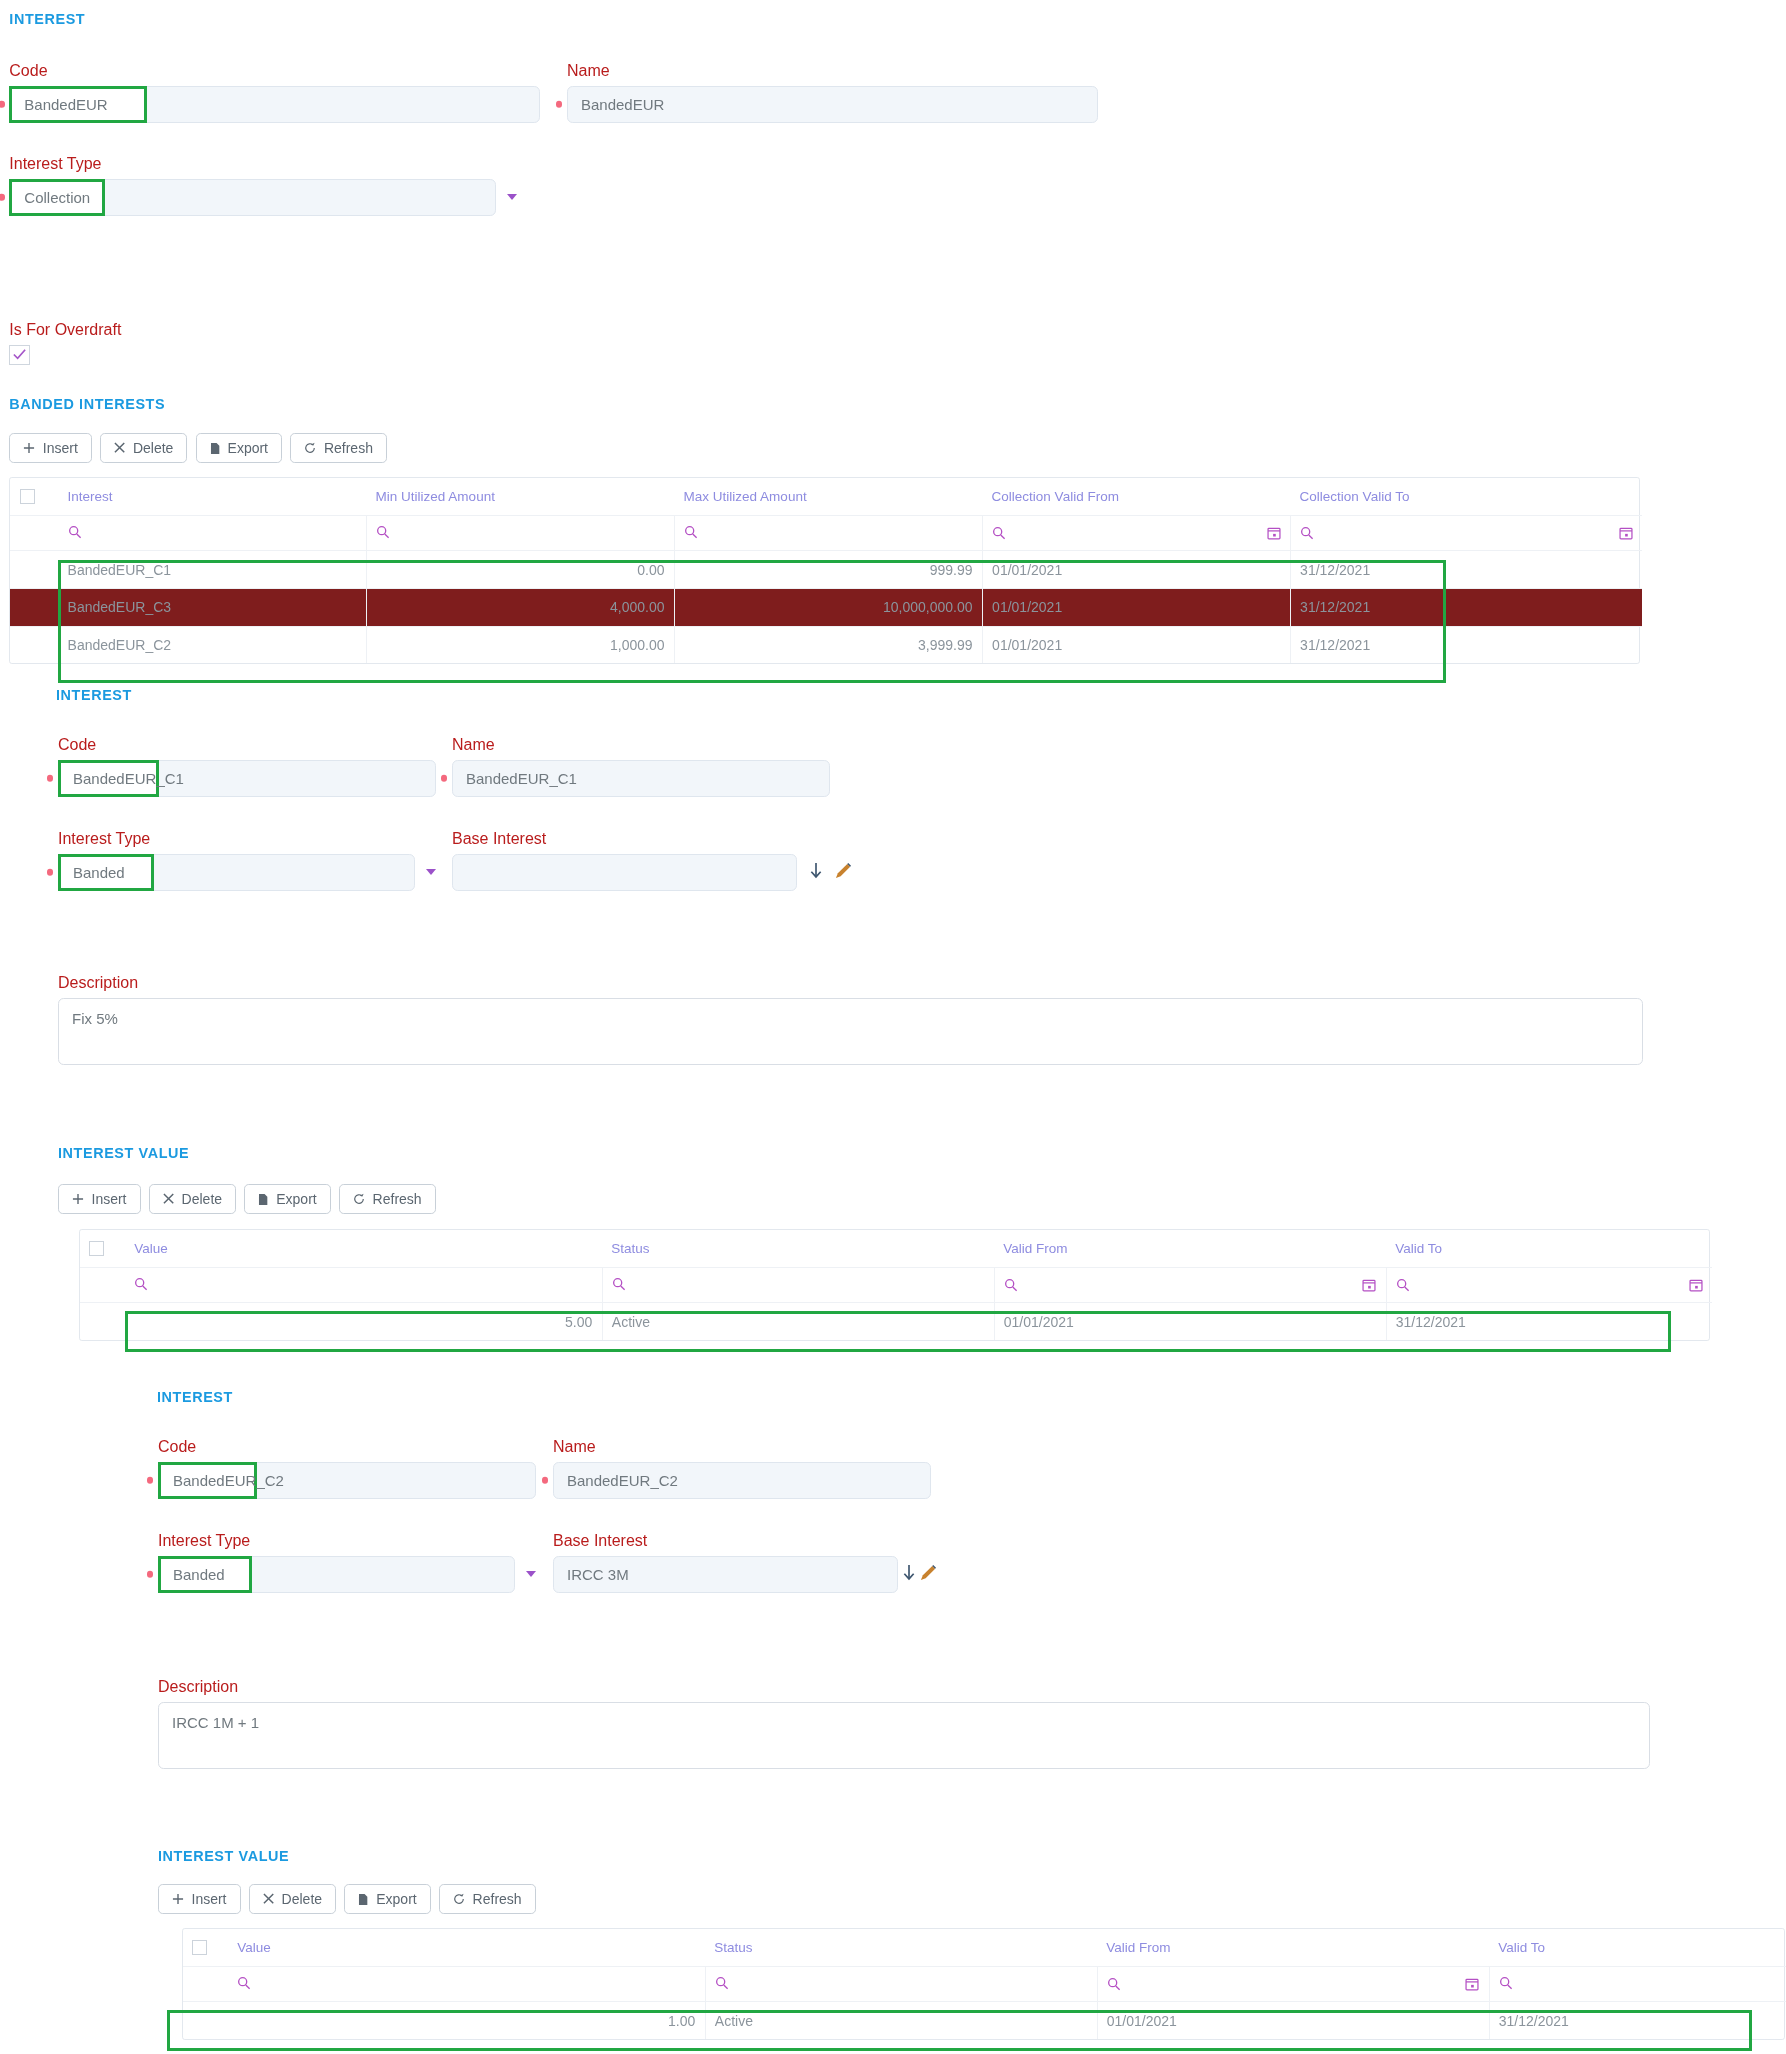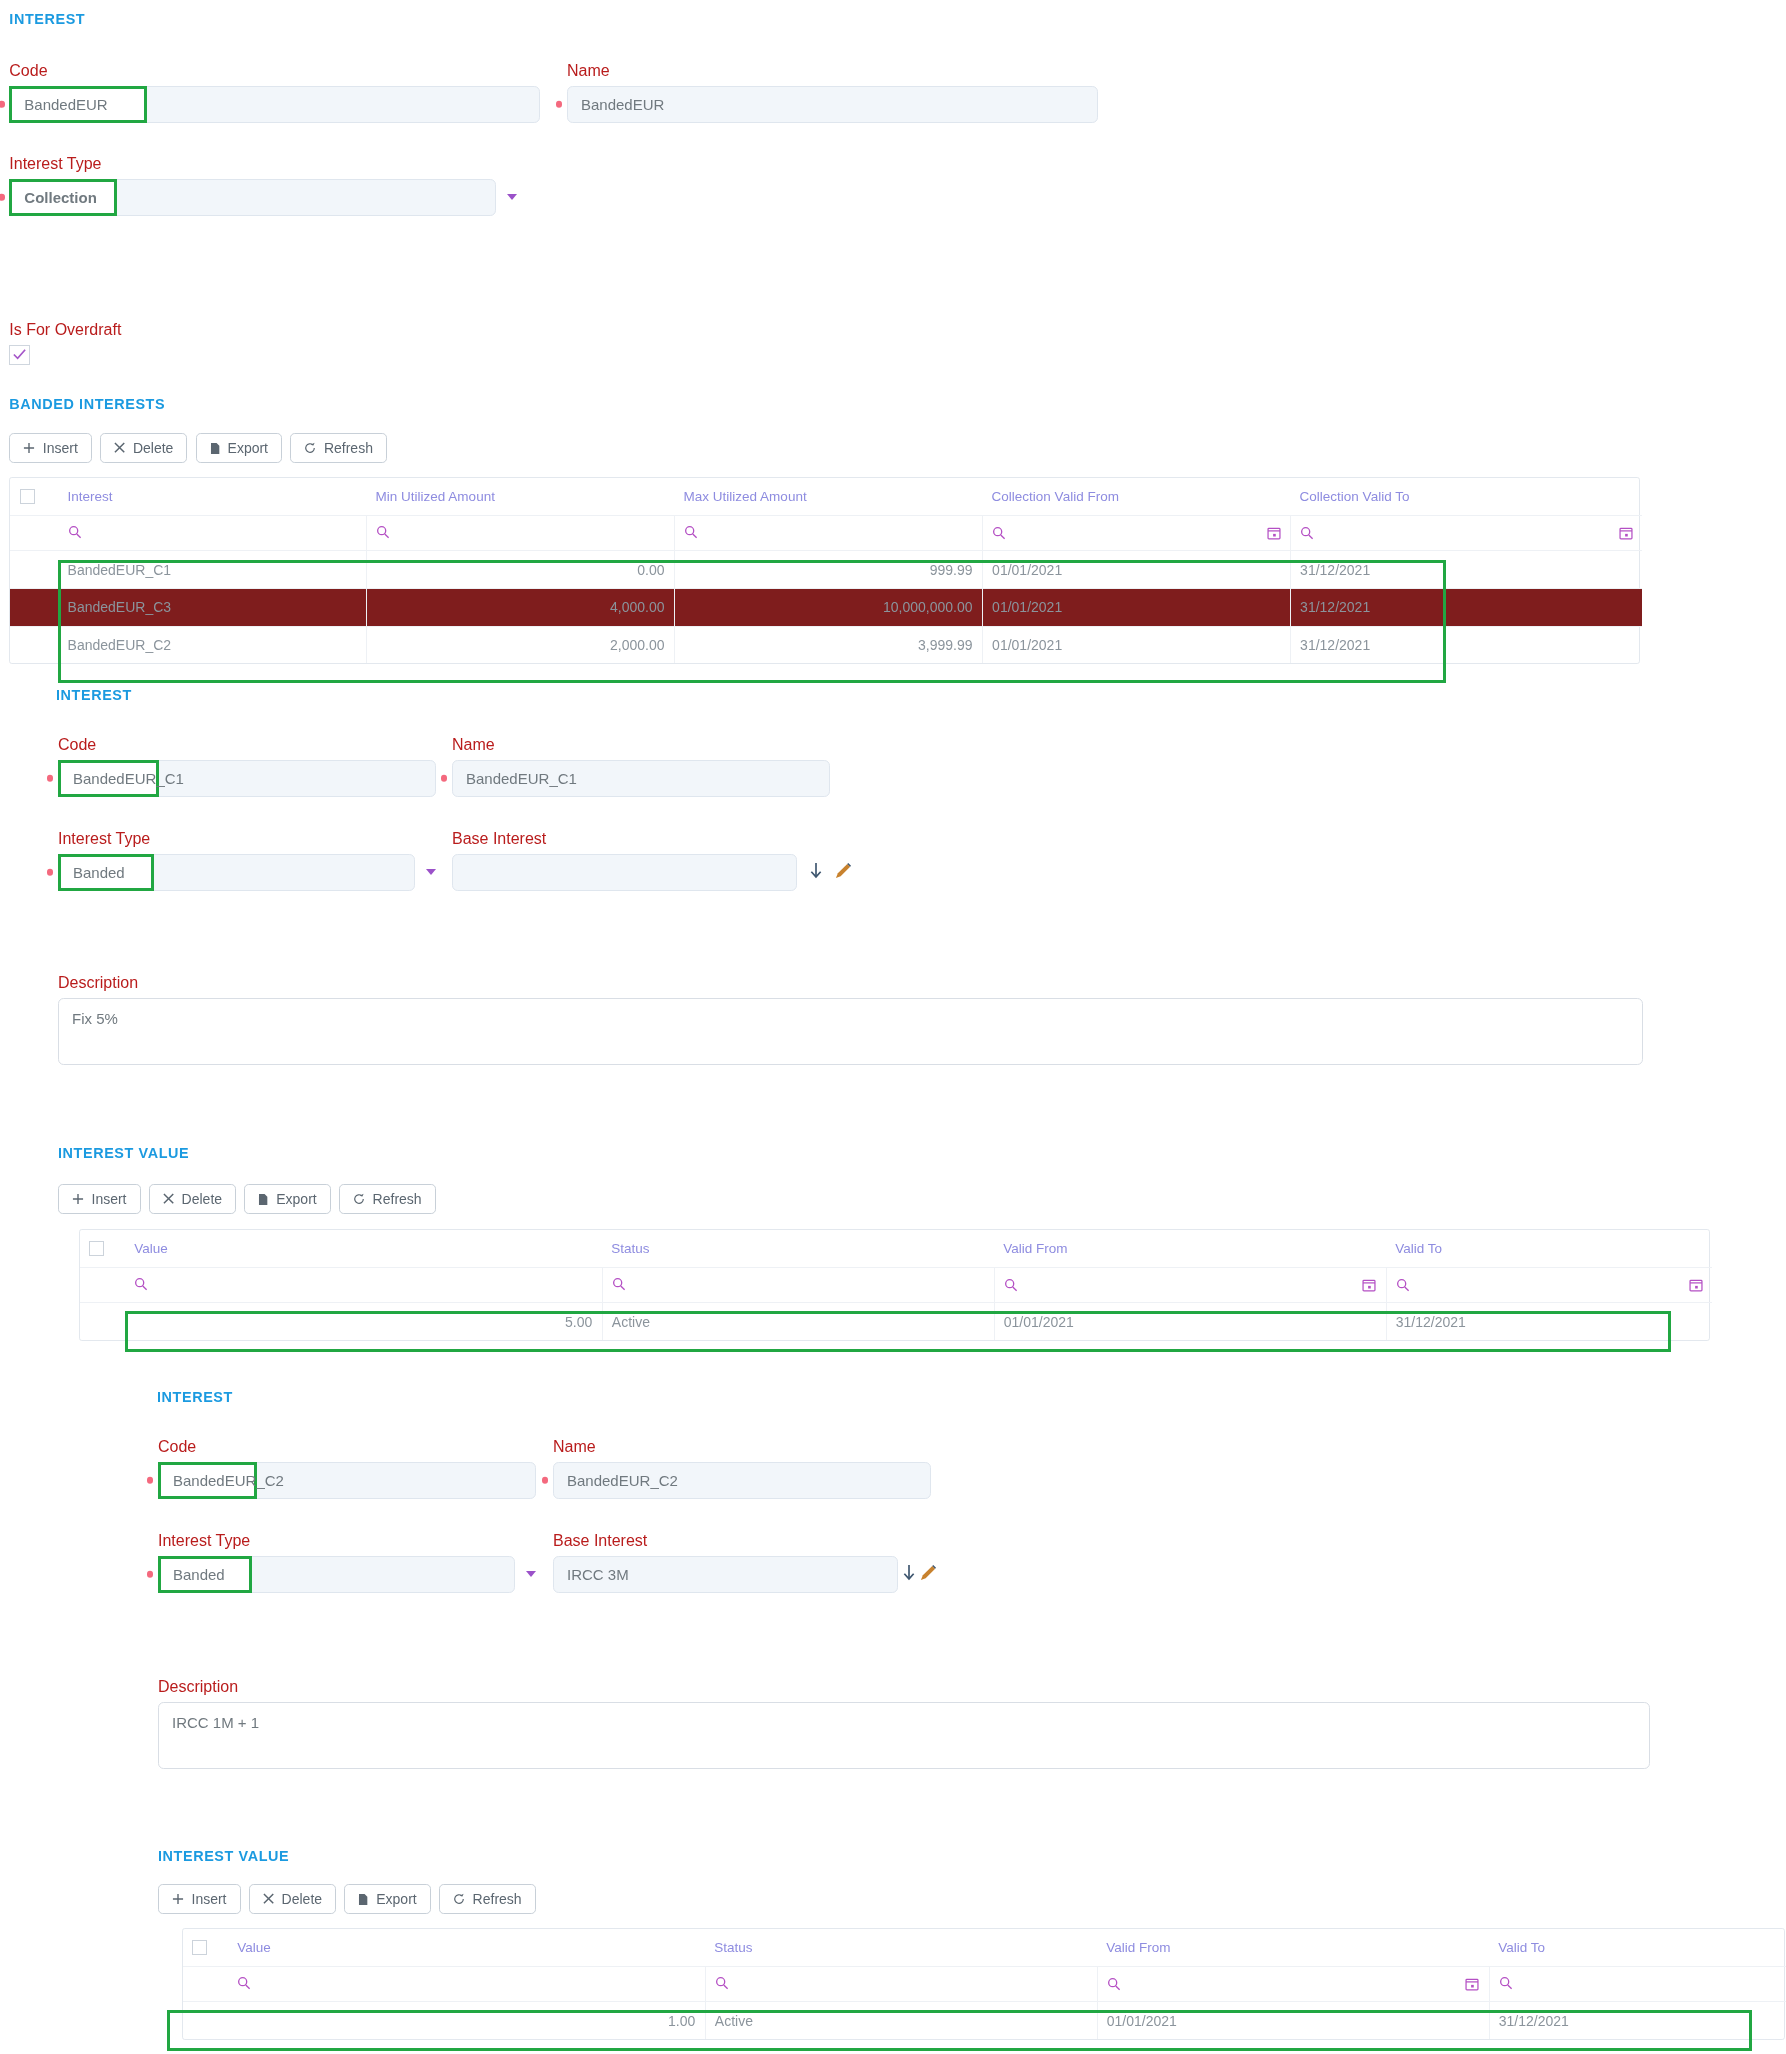--- a/index.html
+++ b/index.html
@@ -173,21 +173,21 @@
     <div class="inp plain">BandedEUR</div>
   </div>
 </div>
 
 <div class="pos" style="left:9.3px; top:155px; width:531px;">
   <div class="field-label">Interest Type</div>
   <div class="inp-wrap" style="height:37px; width:508px;">
     <span class="req-dot"></span>
     <div class="inp plain"></div>
     <span class="caret"></span>
-    <div class="hl-box" style="width:108px;font-weight:bold;">Collection</div>
+    <div class="hl-box" style="width:96px;">Collection</div>
   </div>
 </div>
 
 <div class="pos" style="left:9.3px; top:276px;margin-top:45px;">
   <div class="field-label">Is For Overdraft</div>
   <div class="chk">
     <svg width="15" height="15" viewBox="0 0 16 16">
       <path d="M2 8 L6 12 L14 3" stroke="#a556c9" stroke-width="1.8" fill="none"></path>
     </svg>
   </div>
@@ -329,21 +329,21 @@
         <td class="nb"></td>
         <td>BandedEUR_C3</td>
         <td class="num">4,000.00</td>
         <td class="num">10,000,000.00</td>
         <td>01/01/2021</td>
         <td class="nb">31/12/2021</td>
       </tr>
       <tr>
         <td class="nb" style="border-bottom:none"></td>
         <td style="border-bottom:none">BandedEUR_C2</td>
-        <td class="num" style="border-bottom:none">2,000.00</td>
+        <td class="num" style="border-bottom:none">1,000.00</td>
         <td class="num" style="border-bottom:none">3,999.99</td>
         <td style="border-bottom:none">01/01/2021</td>
         <td class="nb" style="border-bottom:none">31/12/2021</td>
       </tr>
     </tbody>
   </table>
   <div class="row-hl" style="left:48px; top:82px; width:1388px; height:123px;"></div>
 </div>
 
 <div class="pos" style="left:56px; top:687px;">

